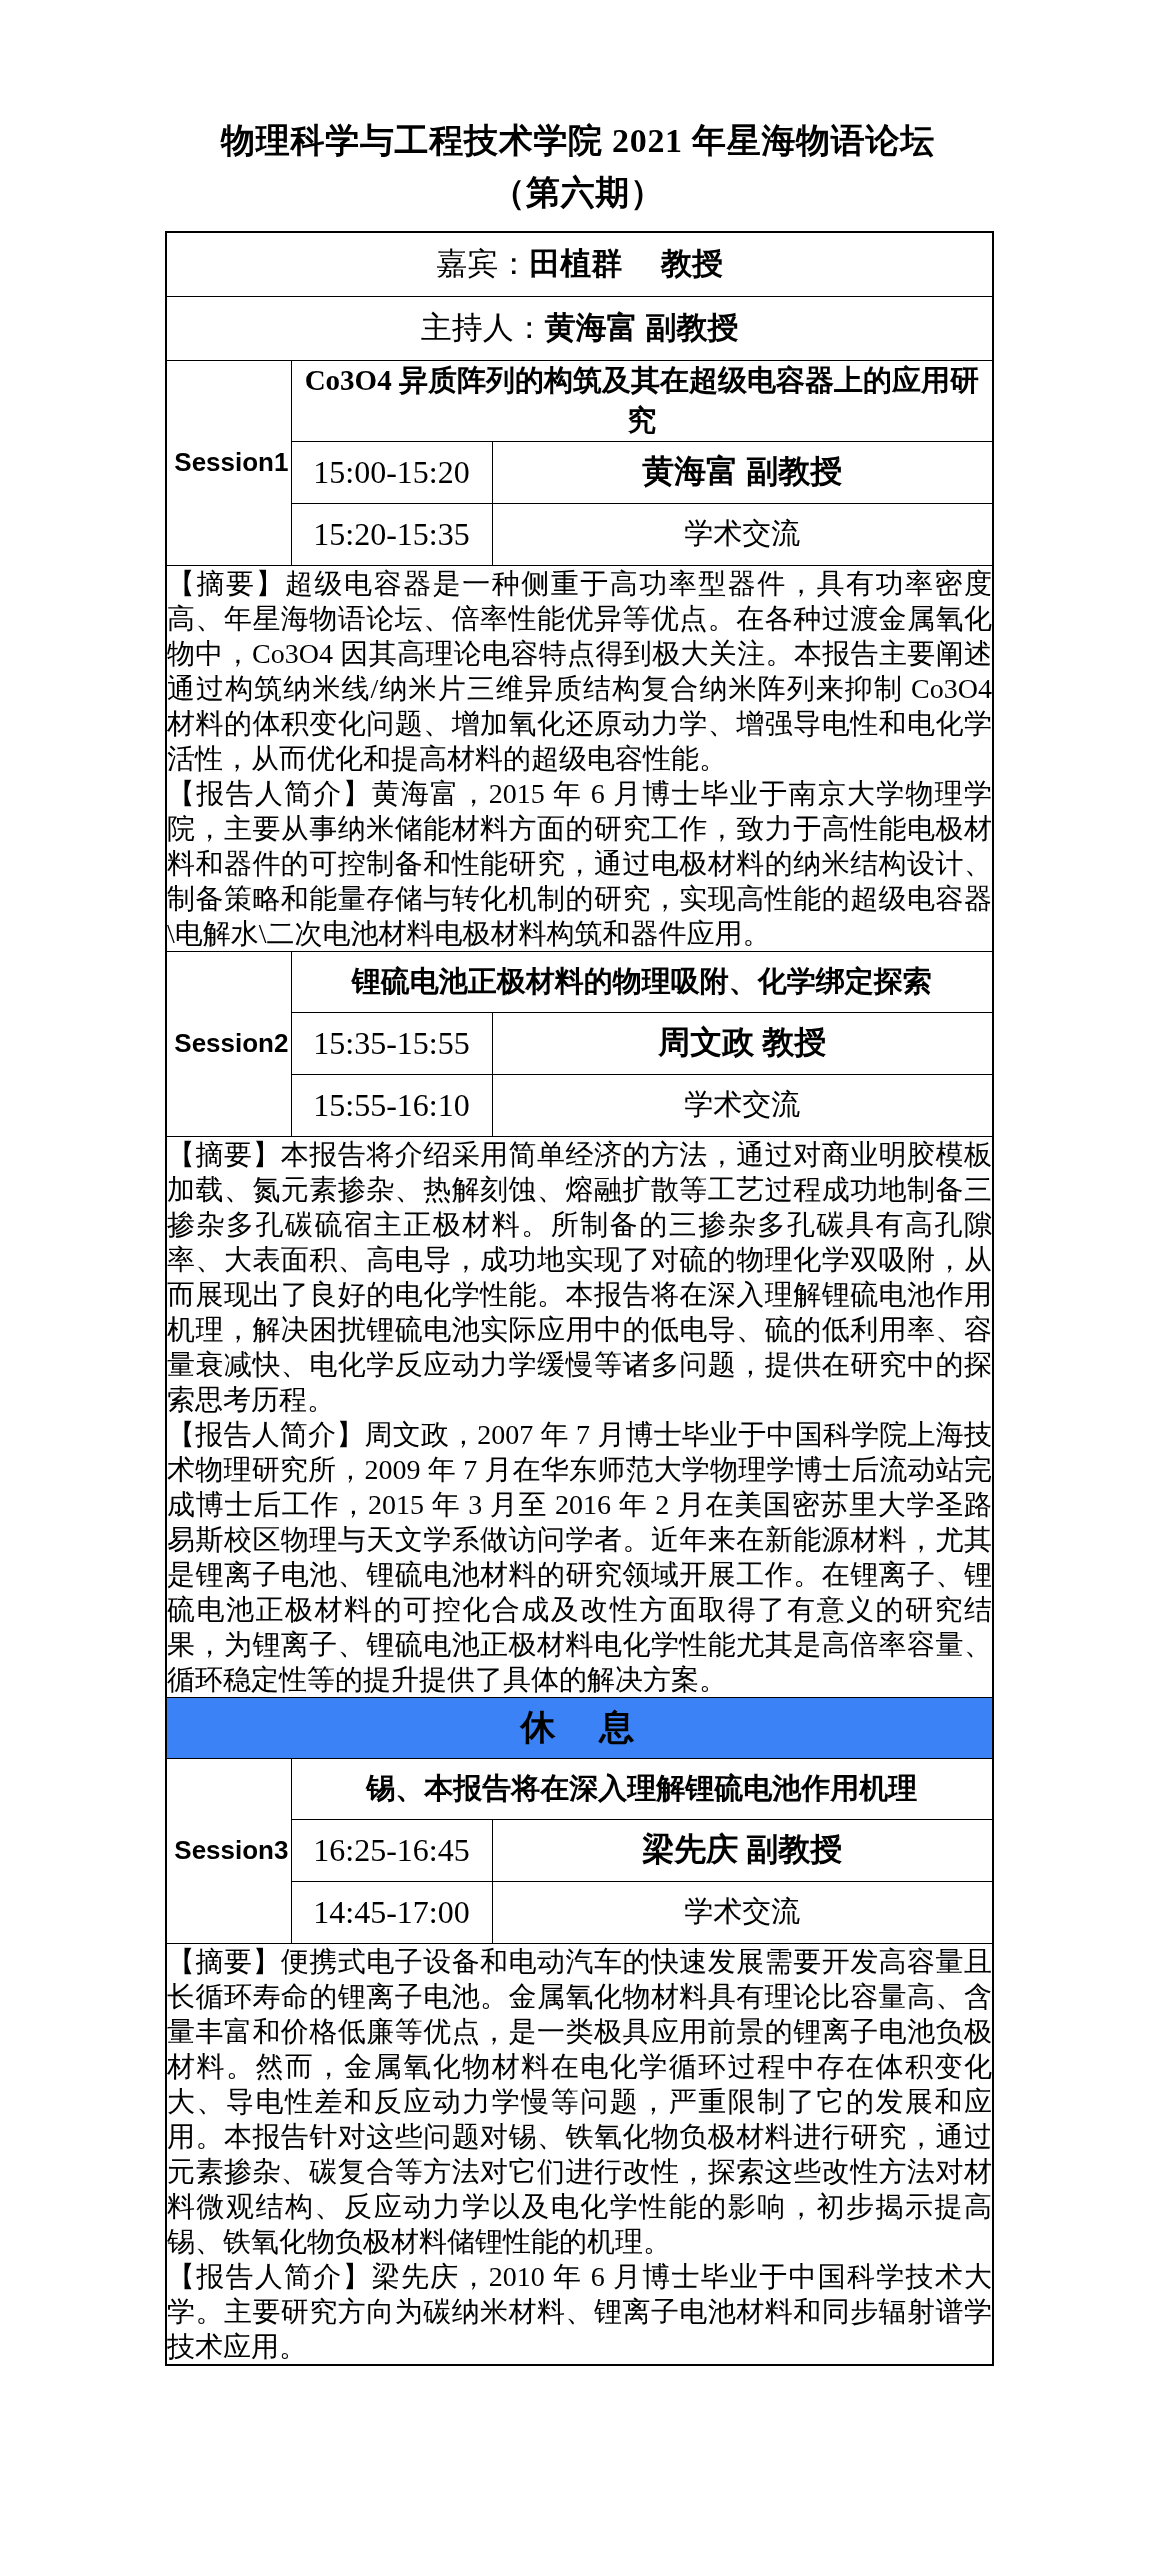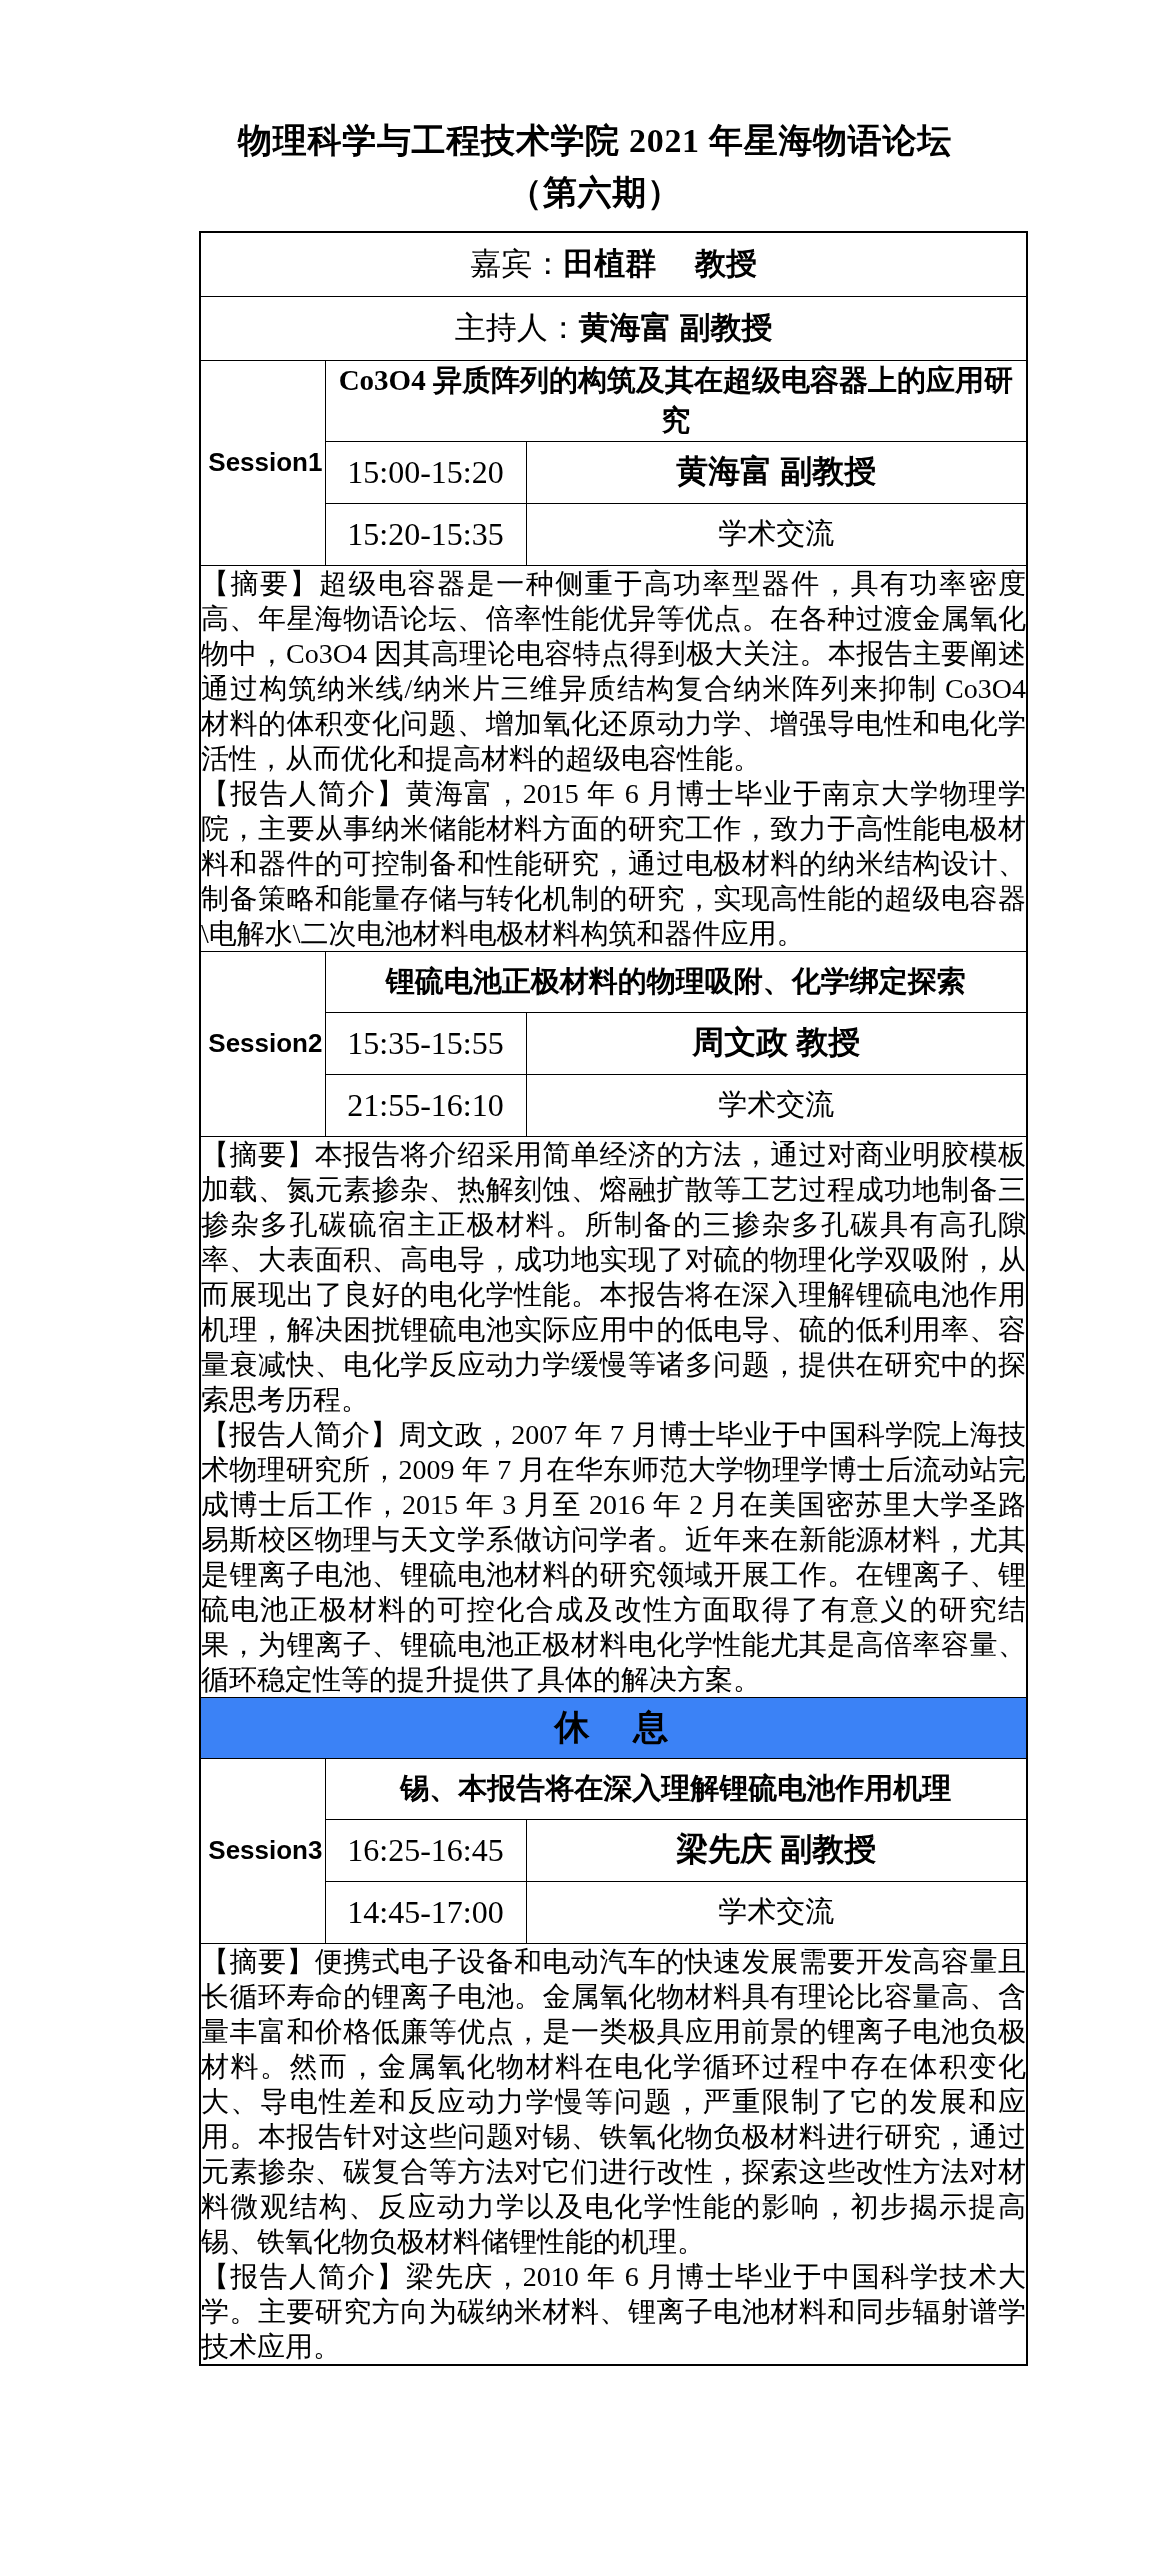--- a/index.html
+++ b/index.html
@@ -9,21 +9,20 @@
     color: #000000;
     font-family: "Liberation Serif", "DejaVu Serif", serif;
   }
   .page {
     position: relative;
     width: 1156px;
     min-height: 2576px;
     background: #ffffff;
     box-sizing: border-box;
     padding-top: 115px;
-    padding-left: 34px;
   }
   .doc-title {
     text-align: center;
     font-weight: bold;
     font-size: 34px;
     line-height: 52px;
     letter-spacing: 0.7px;
   }
   .meta-block {
     margin: 19px 0 0 168px;
@@ -146,21 +145,21 @@
 
       <tr class="row-talk">
         <td class="session-cell" rowspan="3">Session2</td>
         <td class="talk-cell" colspan="2">锂硫电池正极材料的物理吸附、化学绑定探索</td>
       </tr>
       <tr class="row-slot">
         <td class="time-cell">15:35-15:55</td>
         <td class="speaker-cell">周文政 教授</td>
       </tr>
       <tr class="row-slot">
-        <td class="time-cell">21:55-16:10</td>
+        <td class="time-cell">15:55-16:10</td>
         <td class="activity-cell">学术交流</td>
       </tr>
       <tr class="row-detail">
         <td colspan="3">
           <p>【摘要】本报告将介绍采用简单经济的方法，通过对商业明胶模板加载、氮元素掺杂、热解刻蚀、熔融扩散等工艺过程成功地制备三掺杂多孔碳硫宿主正极材料。所制备的三掺杂多孔碳具有高孔隙率、大表面积、高电导，成功地实现了对硫的物理化学双吸附，从而展现出了良好的电化学性能。本报告将在深入理解锂硫电池作用机理，解决困扰锂硫电池实际应用中的低电导、硫的低利用率、容量衰减快、电化学反应动力学缓慢等诸多问题，提供在研究中的探索思考历程。</p>
           <p>【报告人简介】周文政，2007 年 7 月博士毕业于中国科学院上海技术物理研究所，2009 年 7 月在华东师范大学物理学博士后流动站完成博士后工作，2015 年 3 月至 2016 年 2 月在美国密苏里大学圣路易斯校区物理与天文学系做访问学者。近年来在新能源材料，尤其是锂离子电池、锂硫电池材料的研究领域开展工作。在锂离子、锂硫电池正极材料的可控化合成及改性方面取得了有意义的研究结果，为锂离子、锂硫电池正极材料电化学性能尤其是高倍率容量、循环稳定性等的提升提供了具体的解决方案。</p>
         </td>
       </tr>
 
       <tr class="row-break">

